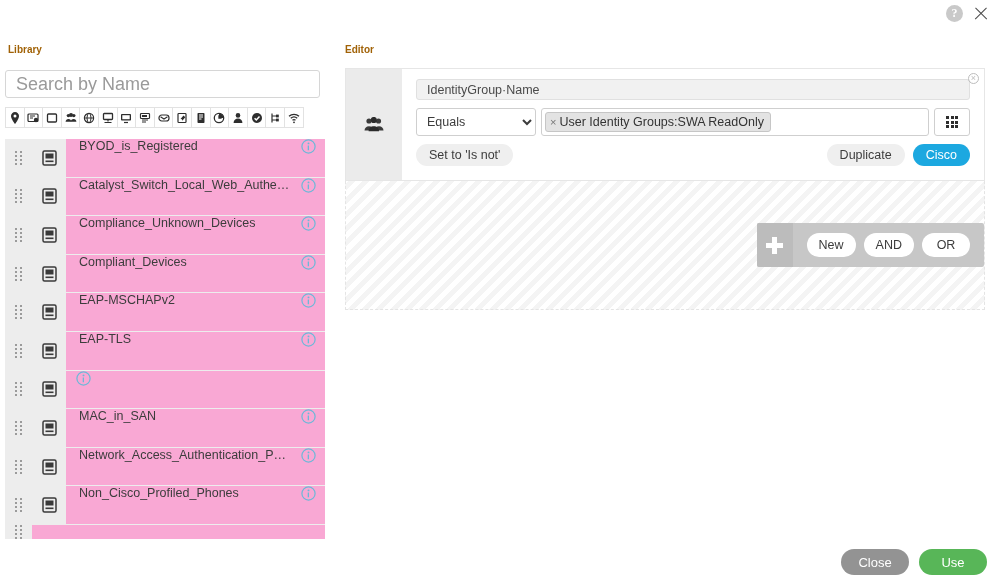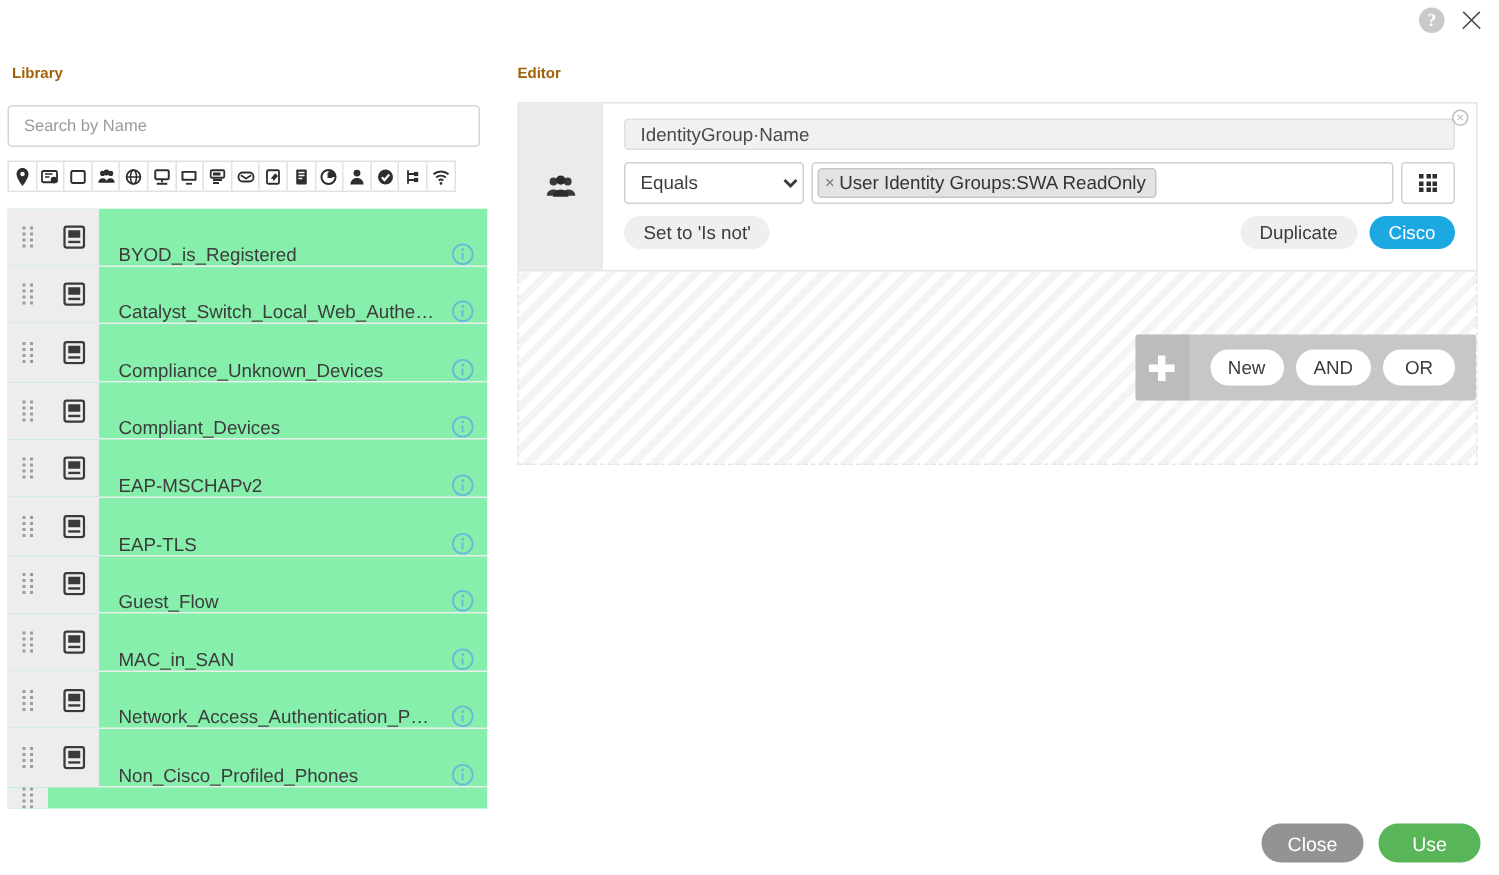--- a/index.html
+++ b/index.html
@@ -48,21 +48,21 @@
 
   
   #library {
     position: absolute; left: 5px; top: 70px; width: 315px; height: 470px;
   }
   .search-box {
     width: 315px; height: 28px;
     border: 1px solid #d6d6d6; border-radius: 3px;
     background: #fff; padding: 0 10px;
     font-family: "Liberation Sans", sans-serif;
-    font-size: 11px; color: #3c3c3c;
+    font-size: 18px; color: #3c3c3c;
     outline: none;
   }
   .search-box::placeholder { color: #9a9a9a; }
 
   .icon-bar {
     display: flex; margin-top: 9px; width: 315px;
     border: 0;
   }
   .icon-cell {
     width: 19.6px; height: 21px;
@@ -70,24 +70,24 @@
     border: 1px solid #e2e2e2; margin-right: -1px;
     background: #fff; cursor: pointer;
   }
   .icon-cell svg { display: block; }
 
   .lib-list {
     margin-top: 11px; width: 320px; height: 400px;
     overflow: hidden; position: relative;
   }
   .lib-row {
-    display: flex; align-items: flex-end;
+    display: flex; align-items: flex-start;
     height: 38.6px;
     border-bottom: 1px solid #ededed;
-    background: #86efac;
+    background: #f9a8d4;
     cursor: pointer;
   }
   .grip {
     width: 27px; height: 100%;
     background: #ededed;
     display: flex; align-items: center; justify-content: center;
     flex: 0 0 27px; cursor: grab;
   }
   .grip-dots {
     display: grid; grid-template-columns: 2px 2px; gap: 2px 3px;
@@ -547,21 +547,20 @@
               <i></i>
             </span>
           </div>
           <div class="lib-doc-icon">
             <svg width="15" height="16" viewBox="0 0 15 16">
               <rect x="1" y="1" width="13" height="14" rx="1.5" fill="none" stroke="#3a3a3a" stroke-width="1.5"></rect>
               <rect x="3.5" y="3.5" width="8" height="5" fill="#3a3a3a"></rect>
               <rect x="3.5" y="10.5" width="8" height="1.6" fill="#3a3a3a"></rect>
             </svg>
           </div>
-          <div class="lib-label">Guest_Flow</div>
           <div class="info-i">
             <svg width="15" height="15" viewBox="0 0 15 15">
               <circle cx="7.5" cy="7.5" r="6.6" fill="none" stroke="#6cb8d8" stroke-width="1.2"></circle>
               <circle cx="7.5" cy="4.4" r="0.95" fill="#6cb8d8"></circle>
               <path d="M6.7 6.6h1.3v4.6H6.7z" fill="#6cb8d8"></path>
             </svg>
           </div>
         </div>
         <div class="lib-row">
           <div class="grip">

